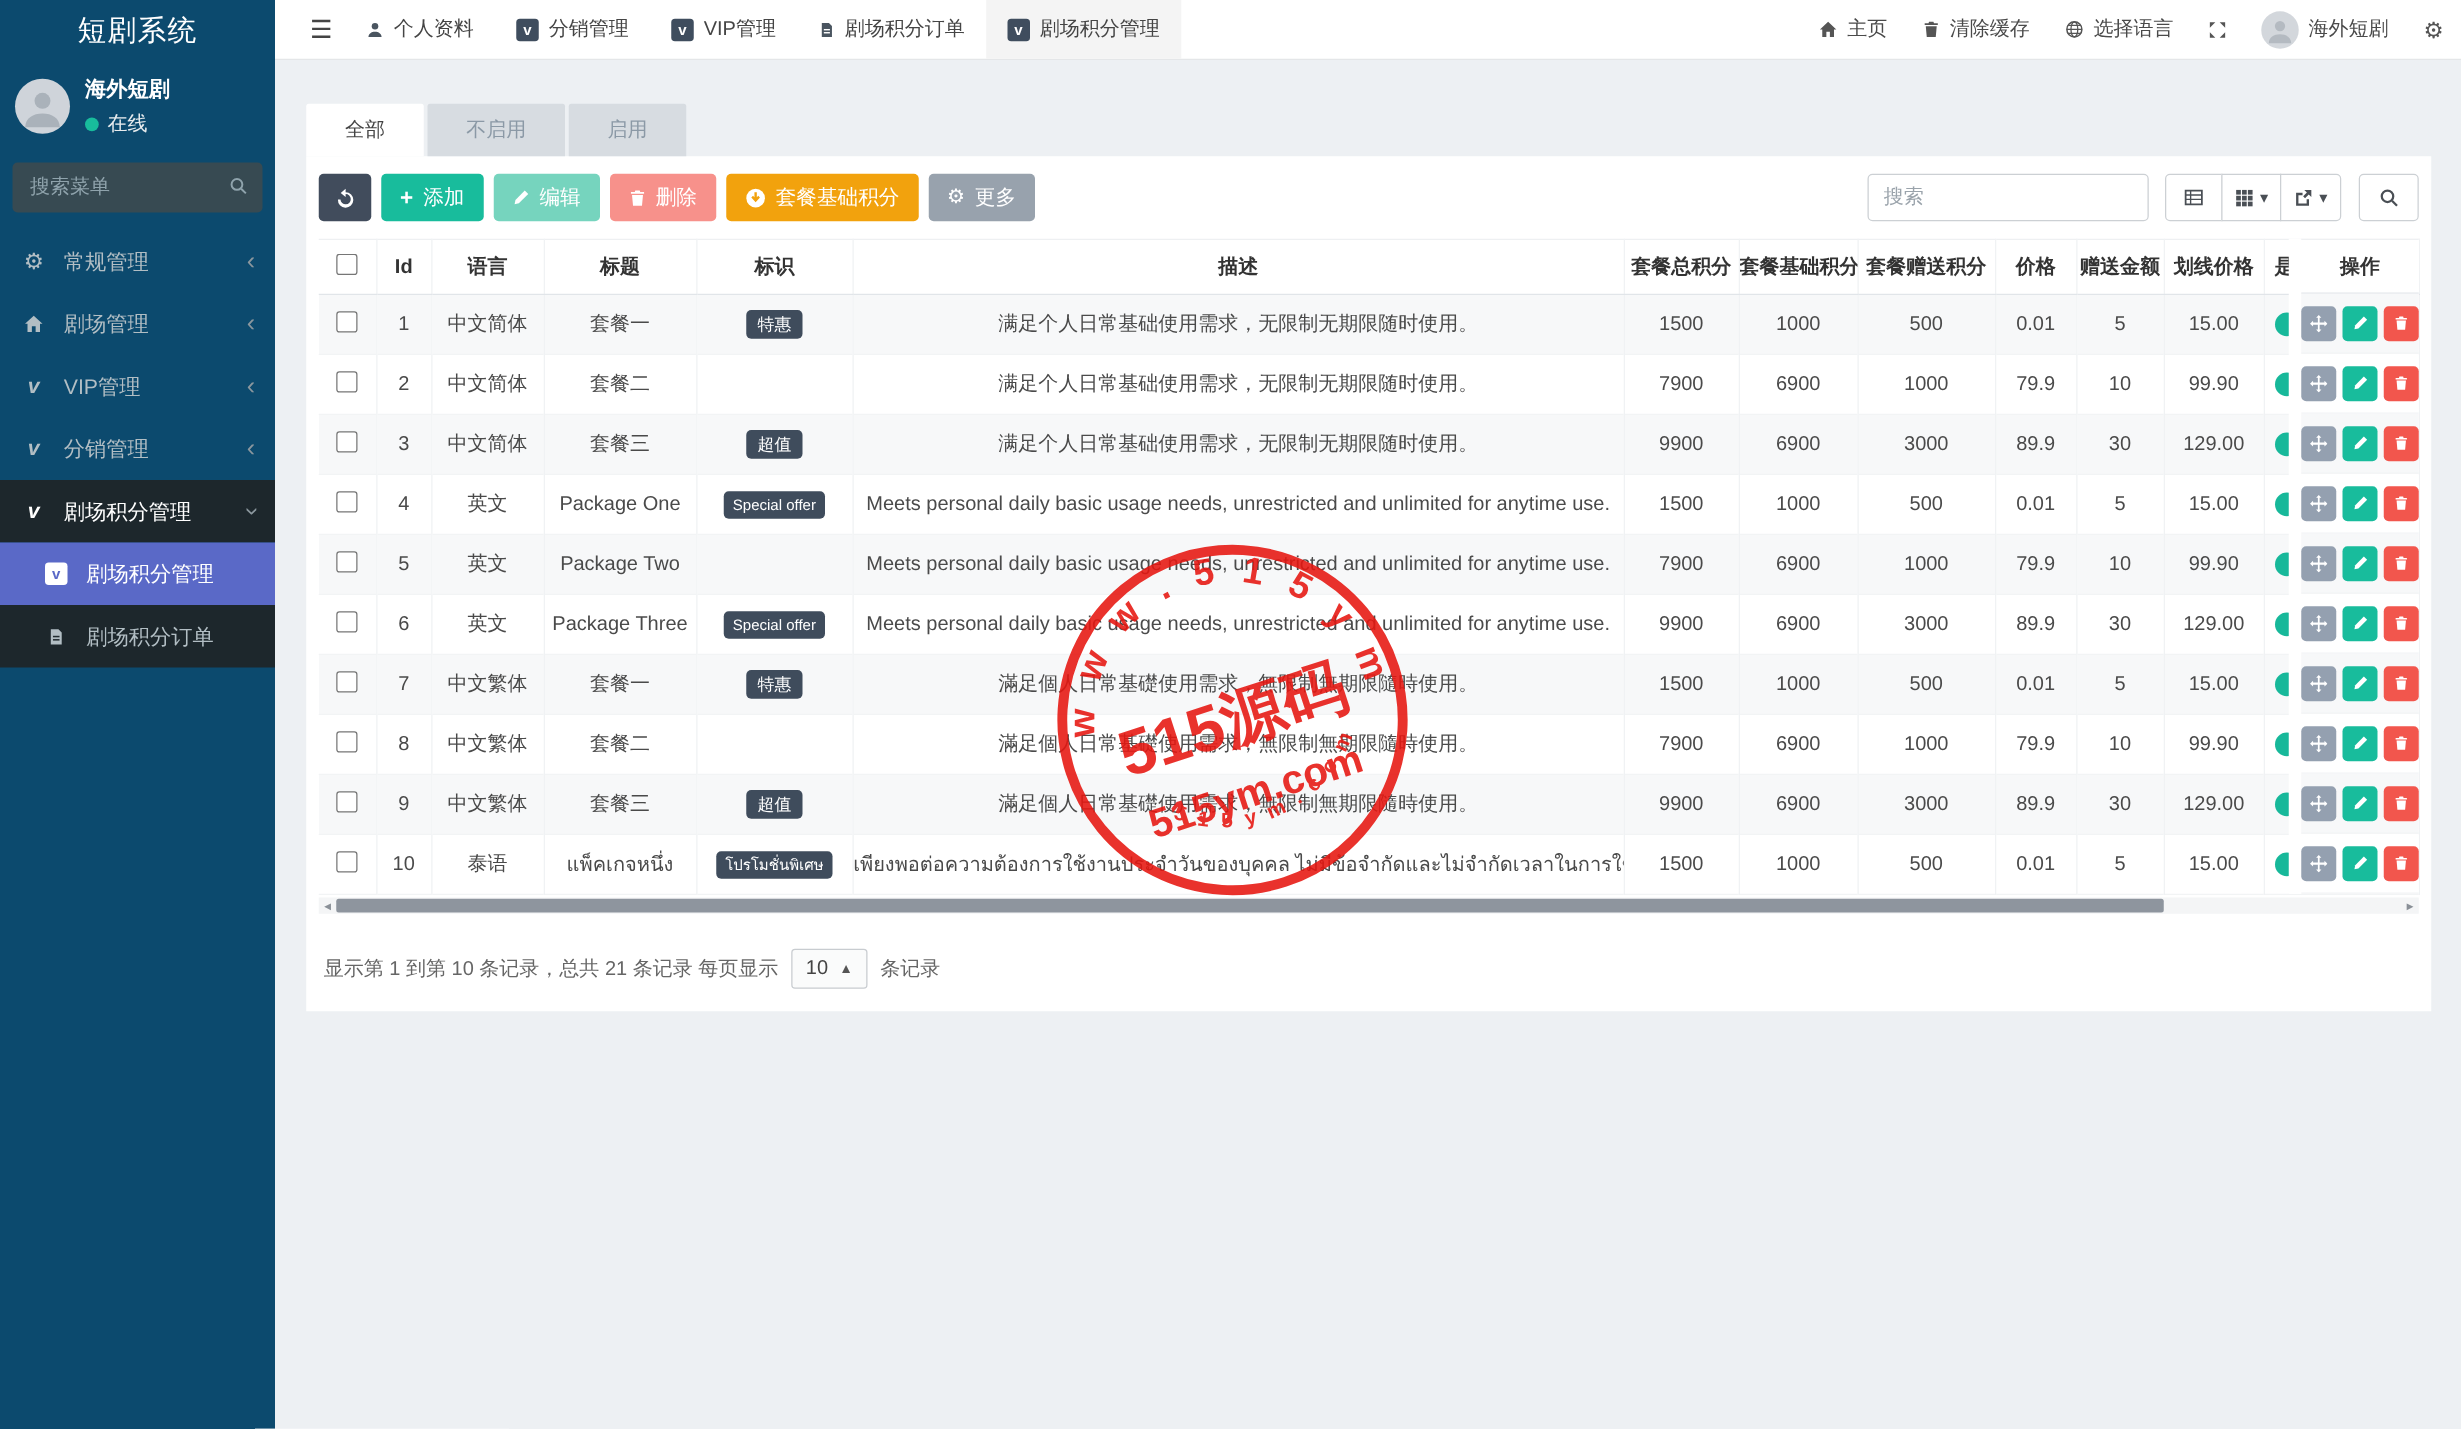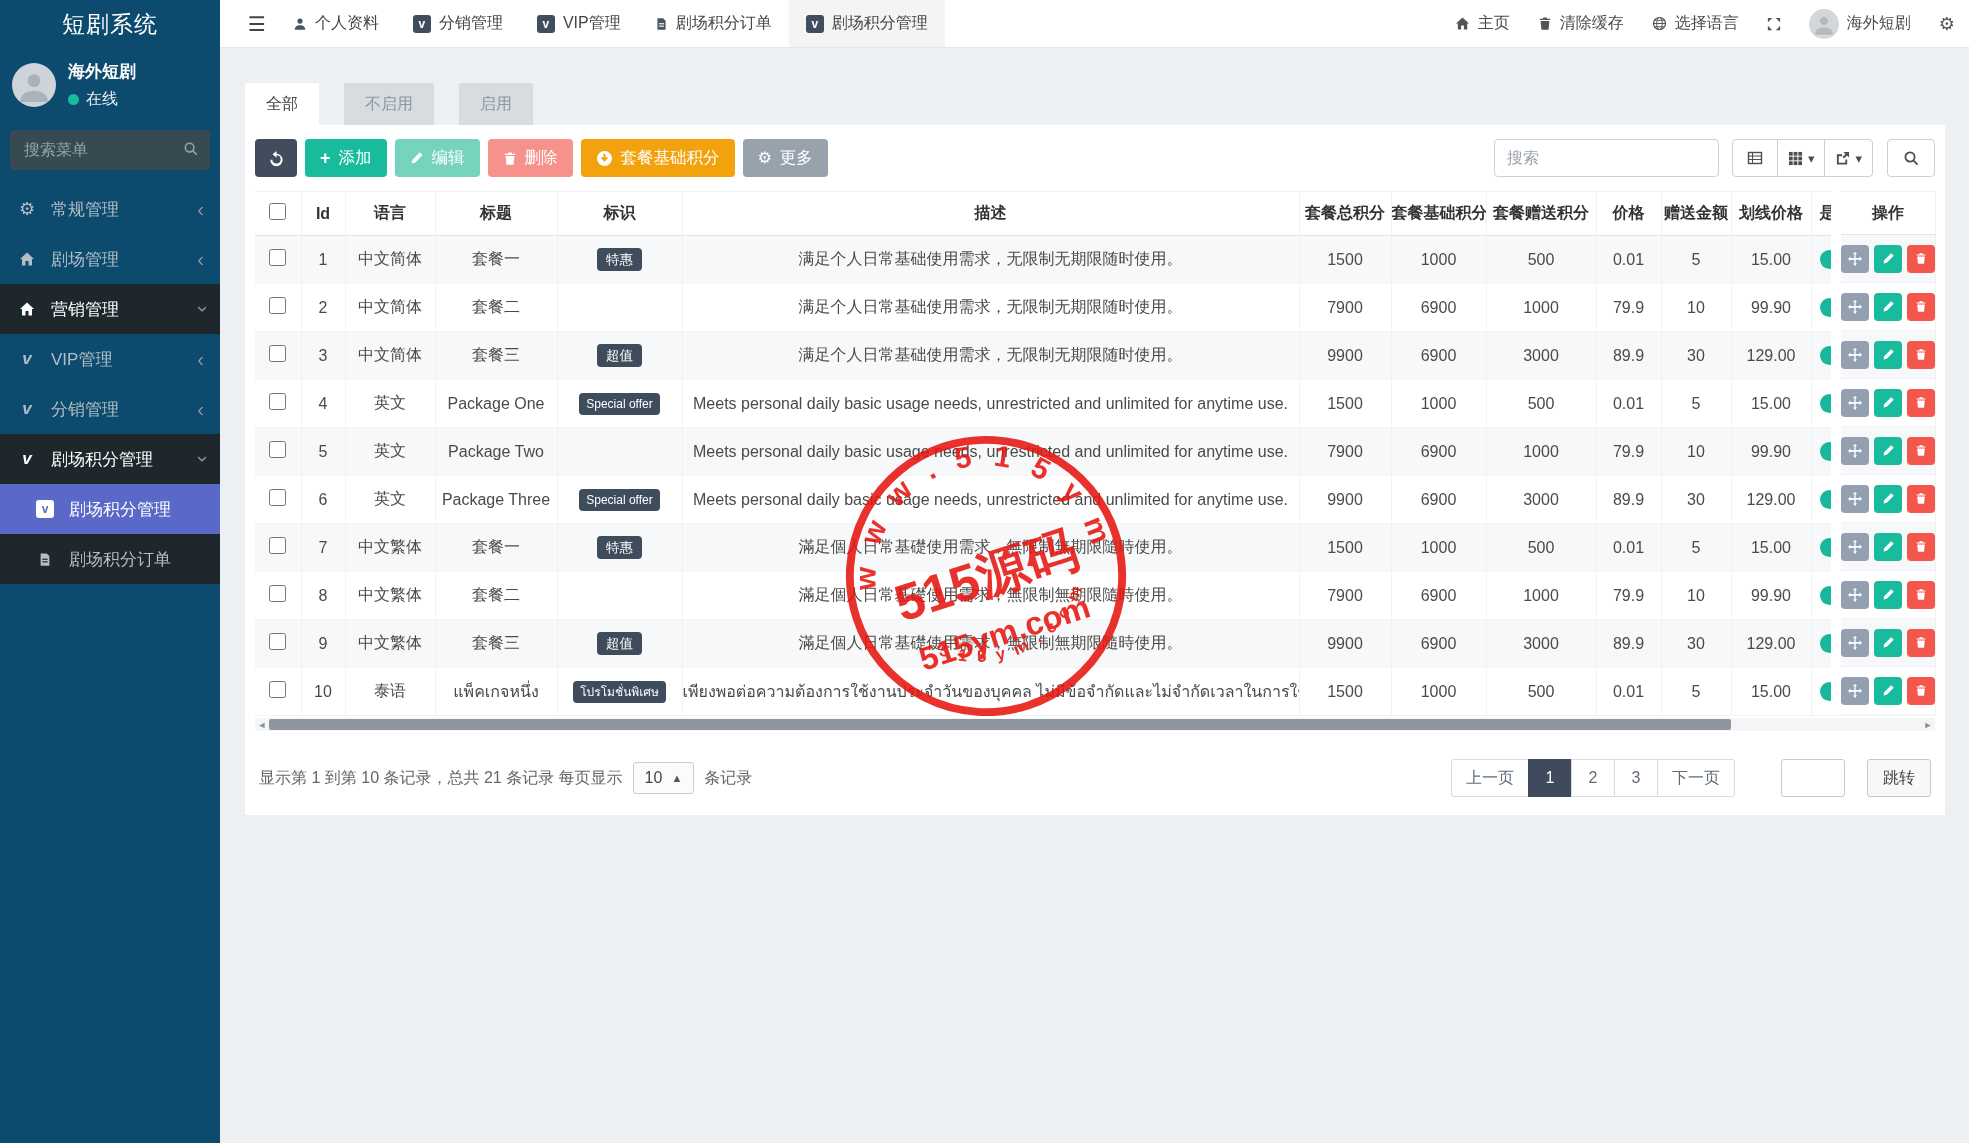--- a/index.html
+++ b/index.html
@@ -42,21 +42,21 @@
   .ntab .nicon { color:#4a5560; display:flex; }
   .ntab.active { background:#f4f4f4; }
   .nav-right { margin-left:auto; display:flex; align-items:center; gap:28px; }
   .nitem { display:flex; align-items:center; gap:8px; cursor:pointer; color:#4a4a4a; }
   .nitem .nicon { color:#555; display:flex; }
   .user-chip .mini-avatar { width:30px; height:30px; border-radius:50%; background:#d3d7dc; position:relative; overflow:hidden; }
   .user-chip .mini-avatar svg { position:absolute; left:50%; top:55%; transform:translate(-50%,-50%); color:#b4bac1; }
 
   .content { flex:1; padding:35px 0 0 25px; }
   .filter-tabs { display:flex; }
-  .ftab { height:42px; padding:0 21px; display:flex; align-items:center; font-size:16px; background:#d7dce1; color:#8b99a6; margin-right:25px; cursor:pointer; border-radius:2px 2px 0 0; }
+  .ftab { height:42px; padding:0 31px; display:flex; align-items:center; font-size:16px; background:#d7dce1; color:#8b99a6; margin-right:3px; cursor:pointer; border-radius:2px 2px 0 0; }
   .ftab.active { background:#fff; color:#444; }
 
   .card { width:1700px; background:#fff; padding:14px 10px 10px; min-height:672px; }
   .toolbar { display:flex; align-items:center; }
   .btn { height:38px; border:none; border-radius:4px; color:#fff; font-size:16.5px; display:inline-flex; align-items:center; gap:8px; padding:0 15px; margin-right:8px; cursor:pointer; font-family:inherit; }
   .btn svg { flex:none; }
   .btn-refresh { background:#414c5c; width:42px; justify-content:center; padding:0; font-size:19px; }
   .btn-add { background:#18bc9c; }
   .btn-edit { background:#76d4be; }
   .btn-del { background:#f7918b; }
@@ -147,29 +147,20 @@
         <span class="chev">‹</span>
       </li>
     <li>
         <span class="mi">
           <svg width="16" height="16" viewBox="0 0 16 16">
             <path d="M8 1.5 15 8h-2v6.5h-3.5V10h-3v4.5H3V8H1z" fill="currentColor"></path>
           </svg>
         </span>
         <span>剧场管理</span>
         <span class="chev">‹</span>
-      </li>
-    <li class="expanded">
-        <span class="mi">
-          <svg width="16" height="16" viewBox="0 0 16 16">
-            <path d="M8 1.5 15 8h-2v6.5h-3.5V10h-3v4.5H3V8H1z" fill="currentColor"></path>
-          </svg>
-        </span>
-        <span>营销管理</span>
-        <span class="chev down">‹</span>
       </li>
     <li>
         <span class="mi vglyph">v</span>
         <span>VIP管理</span>
         <span class="chev">‹</span>
       </li>
     <li>
         <span class="mi vglyph">v</span>
         <span>分销管理</span>
         <span class="chev">‹</span>
@@ -789,25 +780,16 @@
         <span class="harrow" style="margin-left:auto;">►</span>
       </div>
 
       <div class="pag-row">
         <span>显示第 1 到第 10 条记录，总共 21 条记录 每页显示</span>
         <span class="psize">
             <span>10</span>
             <span class="caret">▲</span>
           </span>
         <span>条记录</span>
-        <div class="pager">
-          <button class="pbtn" style="border-radius:3px 0 0 3px;">上一页</button>
-          <button class="pbtn active">1</button>
-          <button class="pbtn">2</button>
-          <button class="pbtn">3</button>
-          <button class="pbtn" style="border-radius:0 3px 3px 0;">下一页</button>
-          <input class="jump-input" style="">
-          <button class="jump-btn">跳转</button>
-        </div>
       </div>
     </div>
   </div>
 </div>
 
 </body></html>

